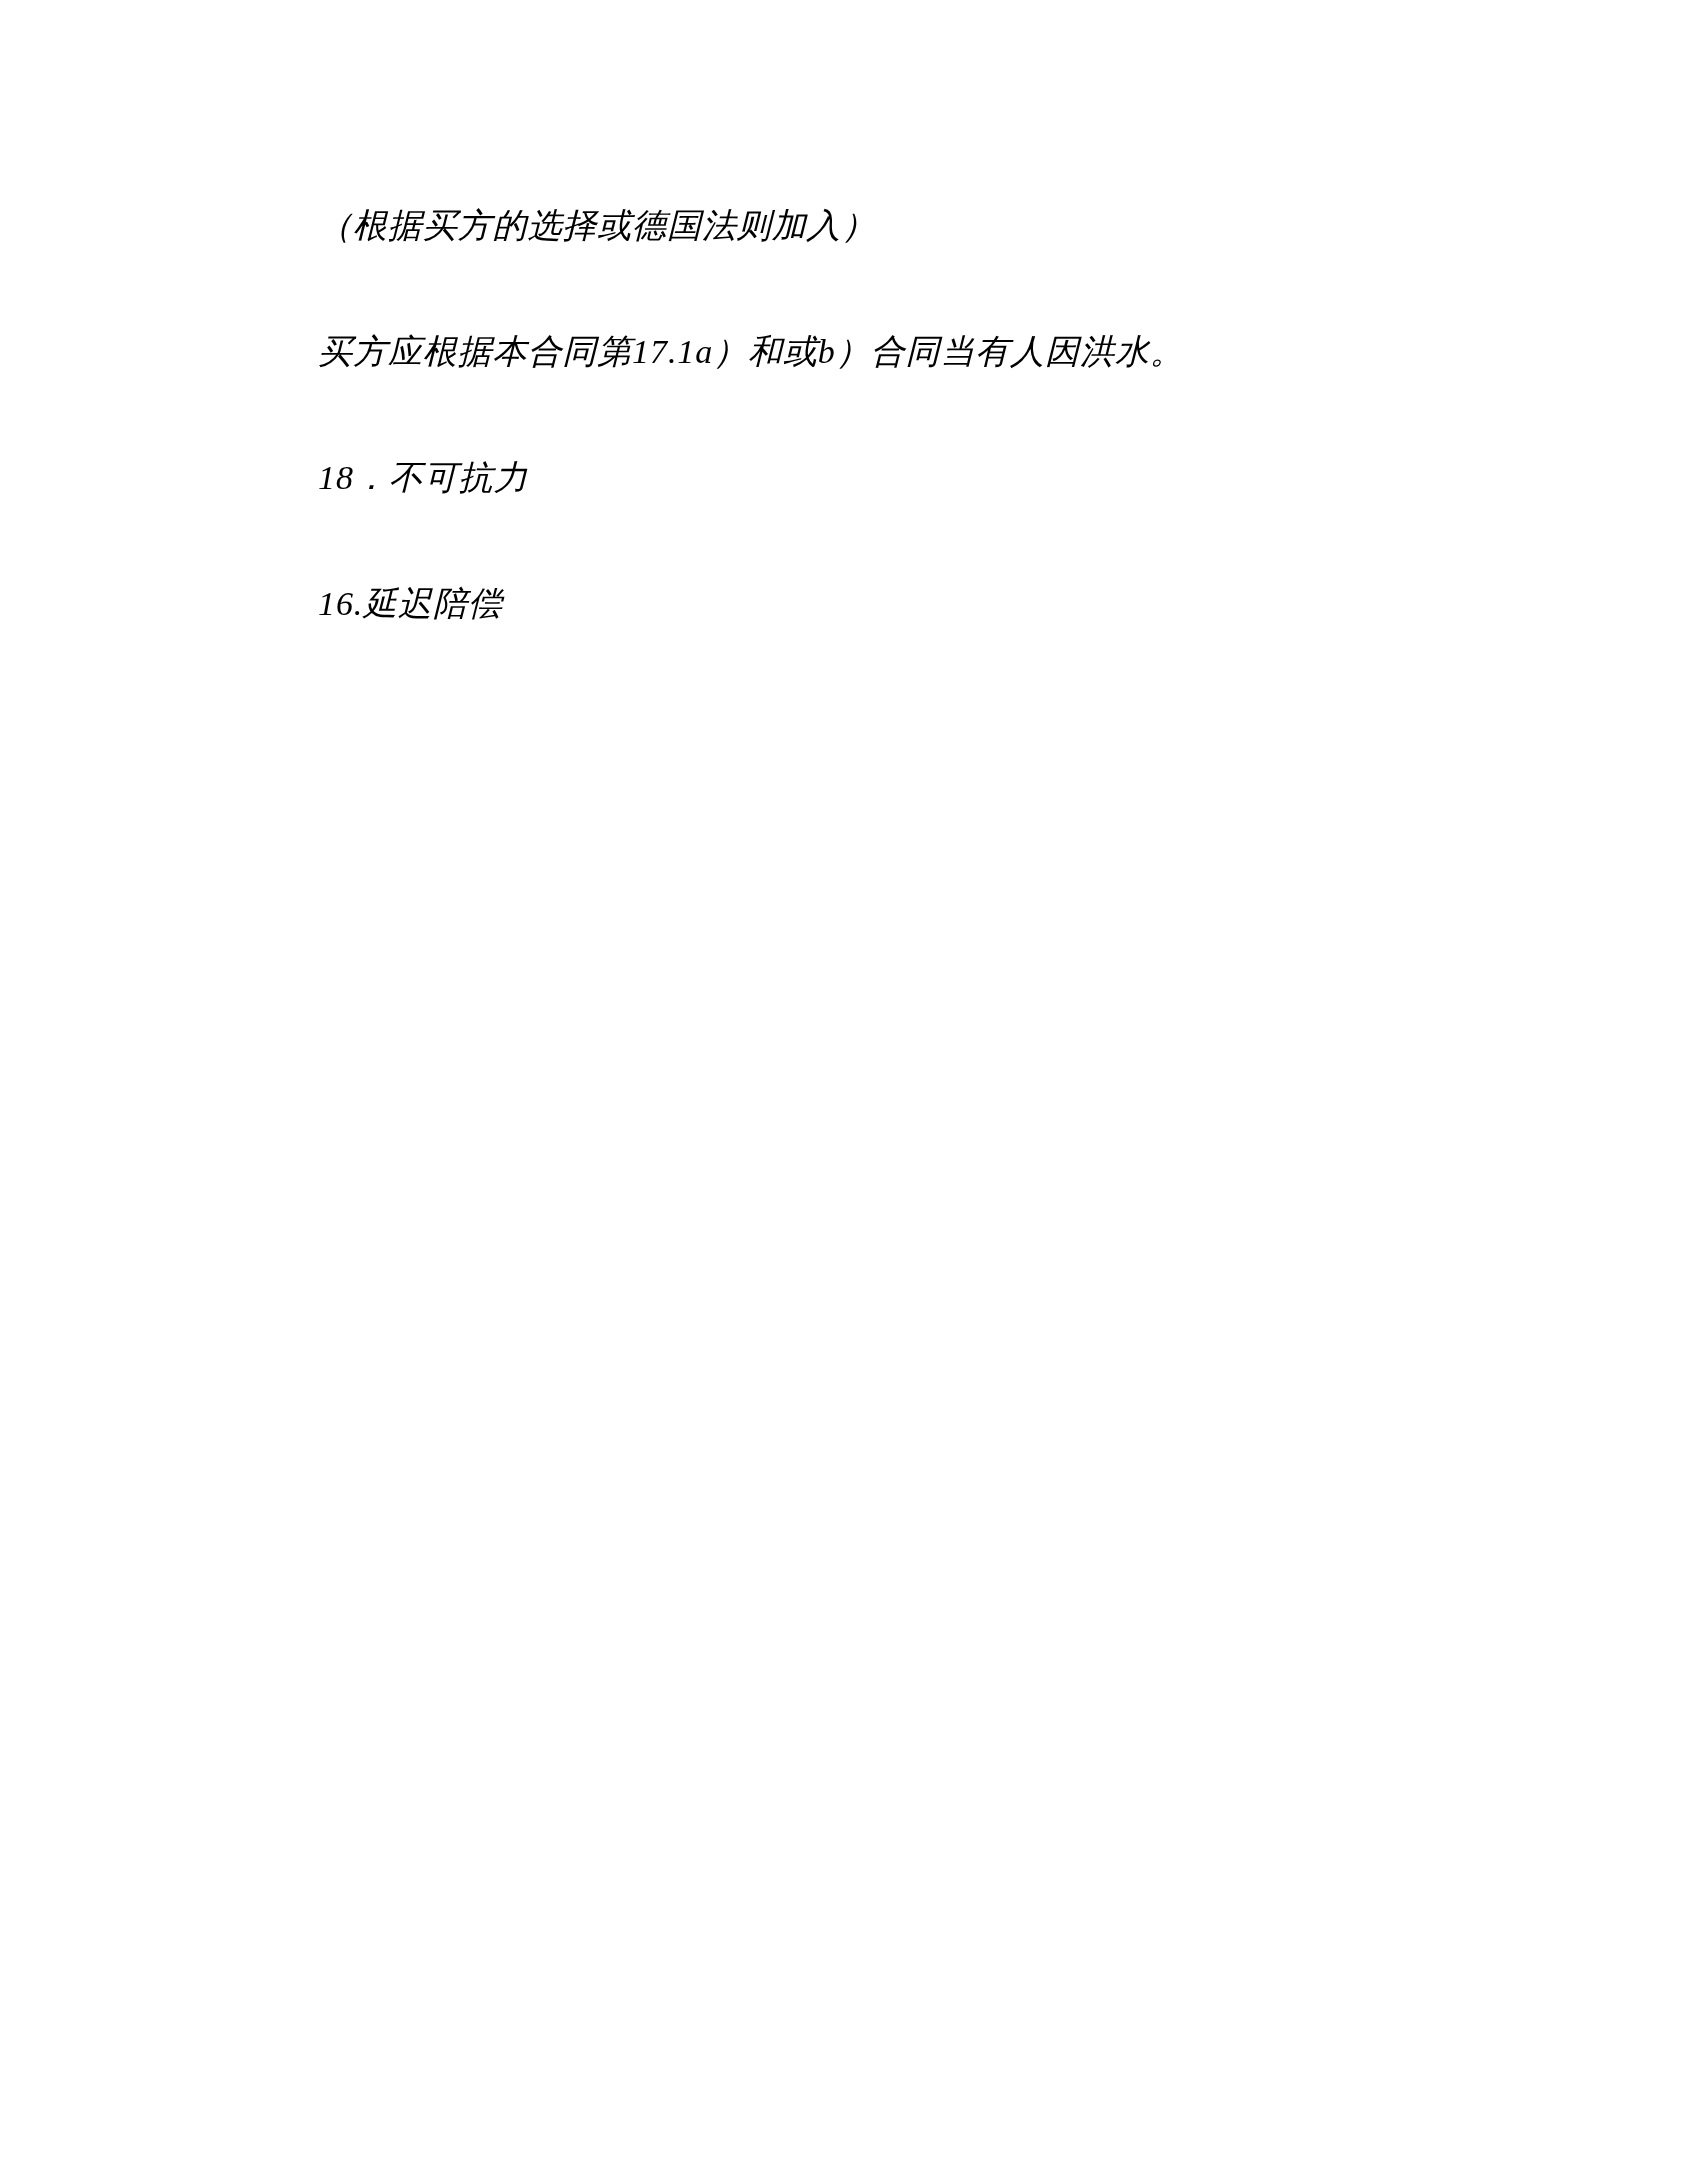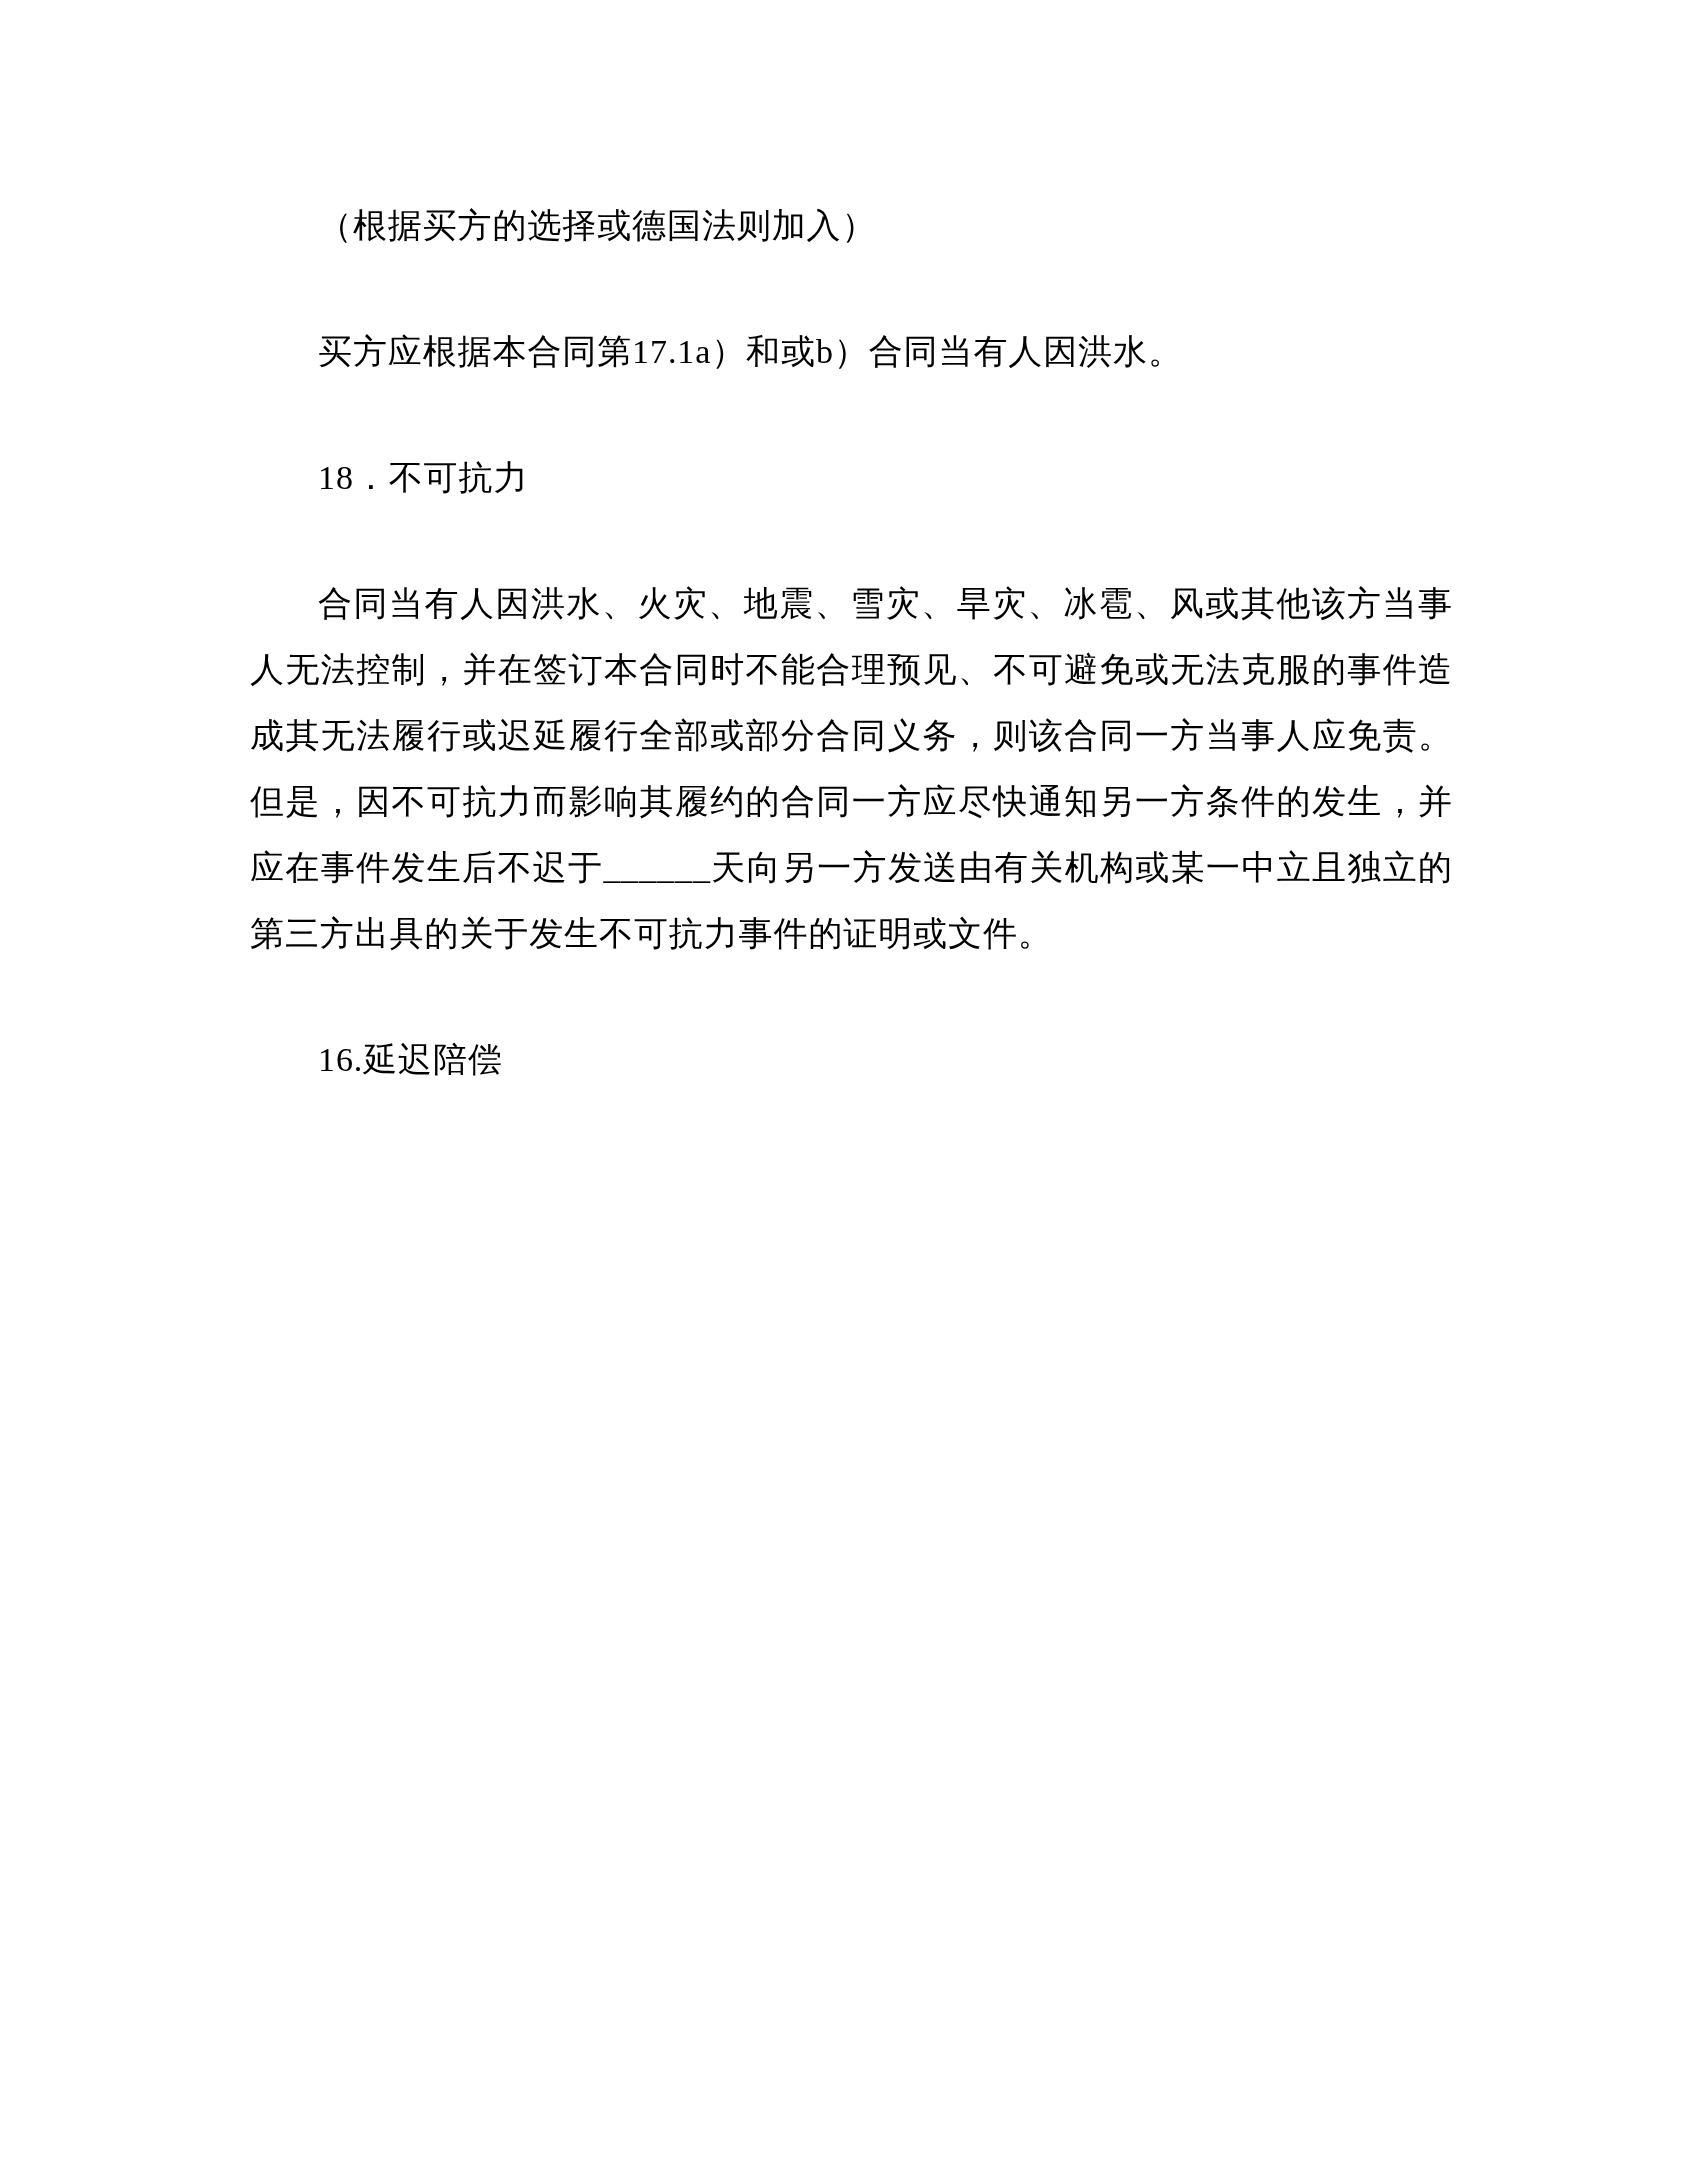--- a/index.html
+++ b/index.html
@@ -24,30 +24,30 @@
     font-family: "Liberation Serif", "DejaVu Serif", serif;
     font-size: 34px;
     line-height: 66px;
     color: #000000;
     text-align: justify;
     text-justify: inter-ideograph;
     text-indent: 2em;
     margin: 0 0 60px 0;
     word-break: break-all;
     letter-spacing: 0.9px;
+    font-style: italic;
   }
   .para:last-child {
     margin-bottom: 0;
   }
 </style>
 </head>
 <body>
 
 <div class="page">
   <div class="content">
     <p class="para">（根据买方的选择或德国法则加入）</p>
     <p class="para">买方应根据本合同第17.1a）和或b）合同当有人因洪水。</p>
     <p class="para">18．不可抗力</p>
-    <p class="para">合同当有人因洪水、火灾、地震、雪灾、旱灾、冰雹、风或其他该方当事人无法控制，并在签订本合同时不能合理预见、不可避免或无法克服的事件造成其无法履行或迟延履行全部或部分合同义务，则该合同一方当事人应免责。但是，因不可抗力而影响其履约的合同一方应尽快通知另一方条件的发生，并应在事件发生后不迟于______天向另一方发送由有关机构或某一中立且独立的第三方出具的关于发生不可抗力事件的证明或文件。</p>
     <p class="para">16.延迟陪偿</p>
   </div>
 </div>
 
 
 </body></html>

